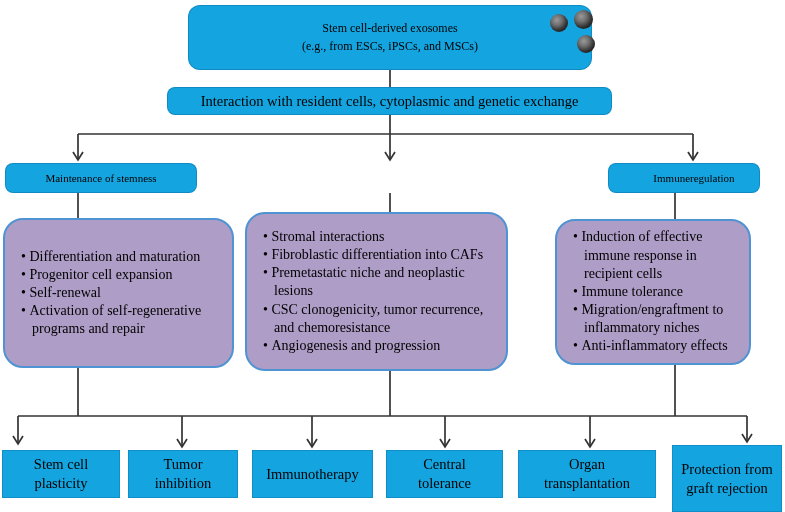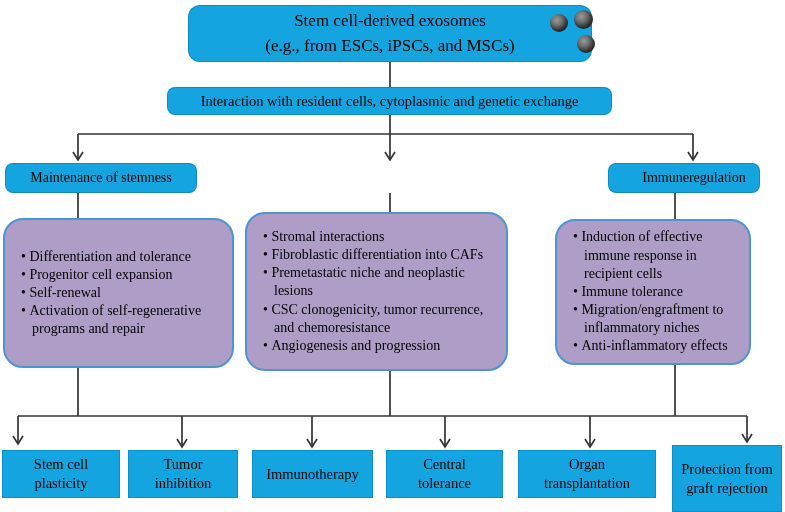--- a/index.html
+++ b/index.html
@@ -6,24 +6,24 @@
   .canvas{
     position:relative;width:785px;height:512px;background:#fff;overflow:hidden;
     font-family:"Liberation Serif","DejaVu Serif",serif;color:#000;
   }
   .connectors{position:absolute;left:0;top:0;z-index:0;}
   .cyan{
     position:absolute;z-index:1;background:var(--accent,#14a5e1);
     display:flex;align-items:center;justify-content:center;text-align:center;
     border:1px solid rgba(10,90,140,.35);box-sizing:border-box;
   }
-  .title-box{left:188px;top:5px;width:404px;height:57px;border-radius:12px;
-    font-size:17px;line-height:1.42;flex-direction:column;}
+  .title-box{left:188px;top:5px;width:404px;height:65px;border-radius:12px;
+    font-size:12px;line-height:1.42;flex-direction:column;}
   .interaction-box{left:167px;top:87px;width:445px;height:28px;border-radius:8px;font-size:14.5px;}
-  .branch-box{top:163px;height:30px;border-radius:8px;font-size:14px;}
+  .branch-box{top:163px;height:30px;border-radius:8px;font-size:11px;}
   #branch0{left:5px;width:192px;}
   #branch1{left:300px;width:187px;}
   #branch2{left:608px;width:152px;padding-left:20px;}
   .panel{
     position:absolute;z-index:1;background:var(--panel,#ae9dc6);
     border:2px solid var(--panel-border,#4f93d2);border-radius:20px;
     box-sizing:border-box;display:flex;align-items:center;font-size:14px;
   }
   #panel0{left:3px;top:218px;width:231px;height:150px;}
   #panel1{left:245px;top:212px;width:263px;height:159px;}
@@ -99,21 +99,21 @@
     <span class="exo e3"></span>
   </div>
 
   <div class="cyan interaction-box">Interaction with resident cells, cytoplasmic and genetic exchange</div>
 
   <div class="cyan branch-box" id="branch0">Maintenance of stemness</div>
   <div class="cyan branch-box" id="branch2">Immuneregulation</div>
 
   <div class="panel" id="panel0">
     <ul>
-      <li>Differentiation and tolerance</li>
+      <li>Differentiation and maturation</li>
       <li>Progenitor cell expansion</li>
       <li>Self-renewal</li>
       <li>Activation of self-regenerative programs and repair</li>
     </ul>
   </div>
 
   <div class="panel" id="panel1">
     <ul>
       <li>Stromal interactions</li>
       <li>Fibroblastic differentiation into CAFs</li>

